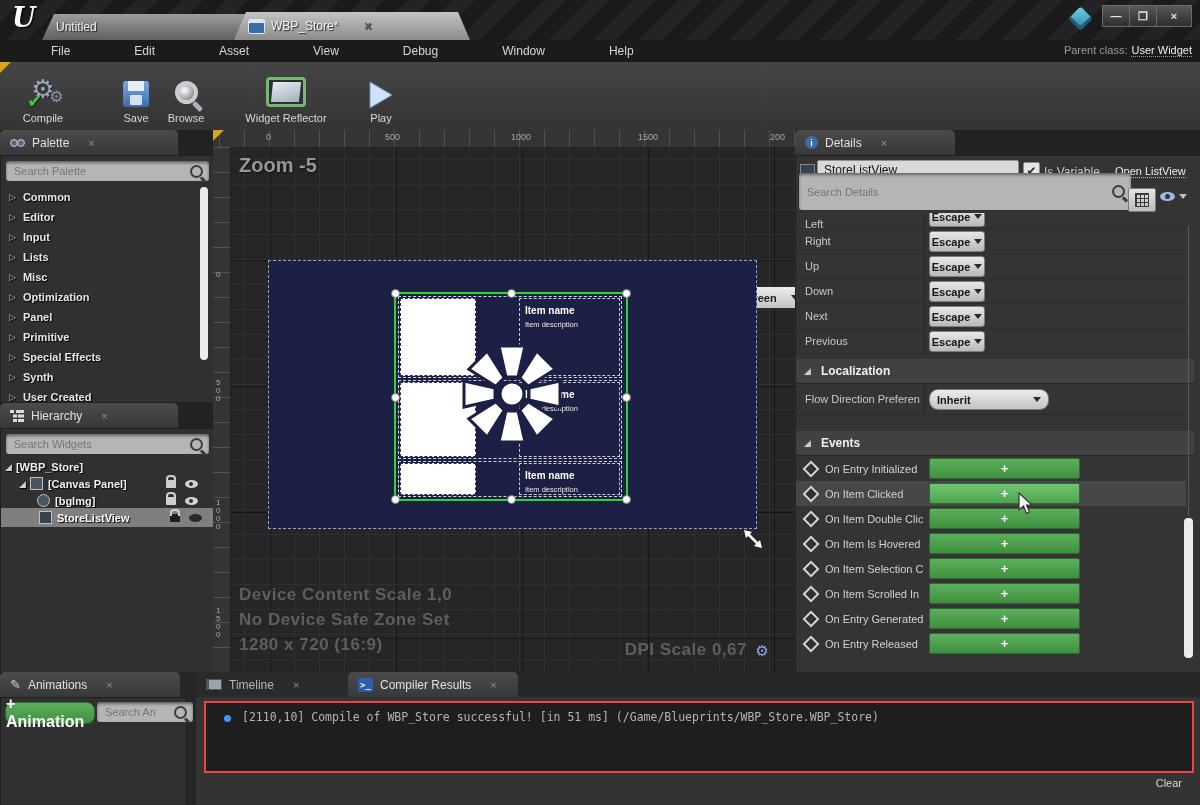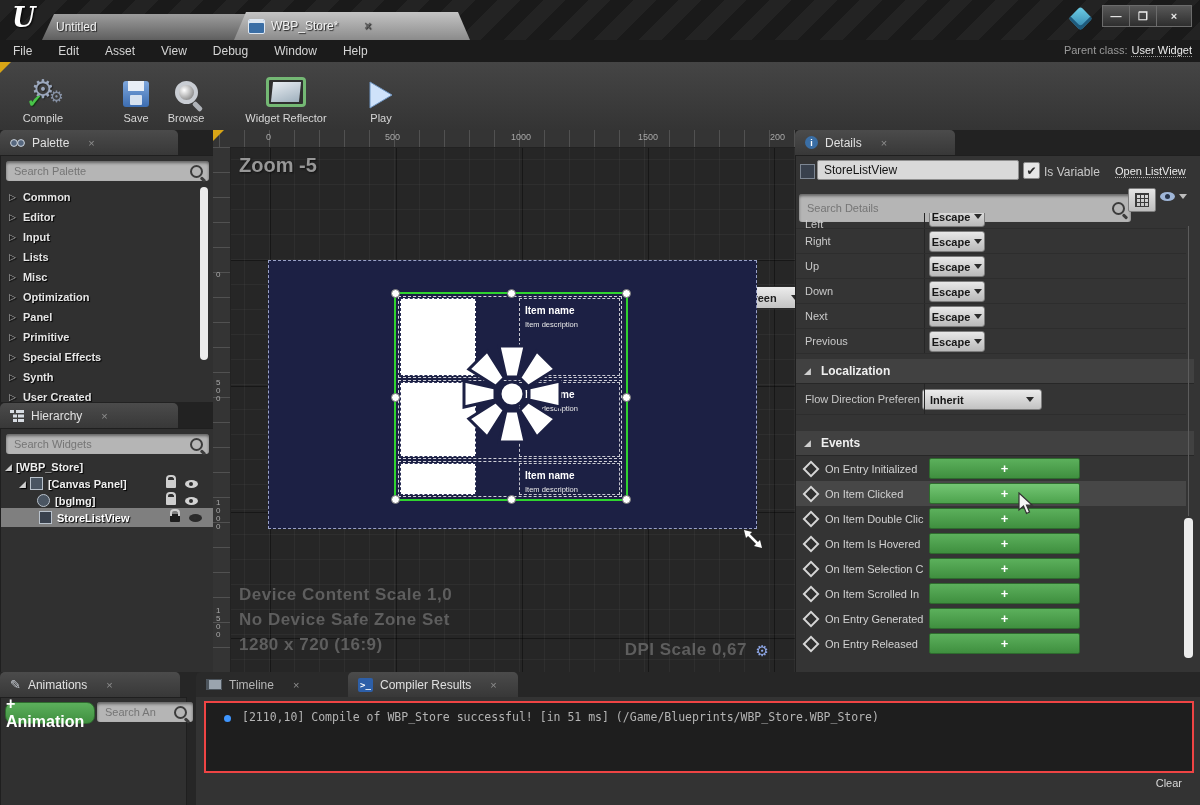--- a/index.html
+++ b/index.html
@@ -17,21 +17,21 @@
   .tab.active{background:linear-gradient(#c4c4c4,#8b8b8b);}
   .doc-ic{width:15px;height:13px;background:#3a6ea5;border:1px solid #dfe8f2;border-radius:2px;margin-right:6px;
     box-shadow:inset 0 3px 0 #dce6f0;}
   .tab-x{margin-left:26px;color:#5e5e5e;font-size:12px;font-weight:bold;}
   .winbtn{width:26px;height:20px;background:linear-gradient(#585858,#2e2e2e);border:1px solid #6b6b6b;
     display:flex;align-items:center;justify-content:center;color:#e8e8e8;font-size:11px;font-weight:bold;}
   .cube{left:1072px;top:10px;width:17px;height:17px;background:linear-gradient(135deg,#6fd0e8,#2f7fa8);
     transform:rotate(45deg);border-radius:3px;box-shadow:inset -3px -3px 0 #1e5a7c;}
   
   .menubar{left:0;top:40px;width:1200px;height:22px;background:#1b1b1b;display:flex;align-items:center;border-bottom:1px solid #0d0d0d;}
-  .menuitem{padding:0 13px;font-size:12px;color:#d6d6d6;}
+  .menuitem{padding:0 13px;font-size:12px;color:#d6d6d6;margin-left:38px;}
   .parentclass{right:8px;top:44px;font-size:11px;color:#9a9a9a;}
   .parentclass b{color:#ececec;font-weight:normal;border-bottom:1px dotted #9a9a9a;margin-left:4px;}
   
   .toolbar{left:0;top:62px;width:1200px;height:68px;background:linear-gradient(#454545,#343434);border-bottom:1px solid #1c1c1c;}
   .corner{width:0;height:0;border-left:11px solid #d8a516;border-bottom:11px solid transparent;}
   .tbtn{display:flex;flex-direction:column;align-items:center;justify-content:flex-end;height:58px;font-size:11px;color:#d8d8d8;}
   .sep{width:1px;height:56px;background:#272727;box-shadow:1px 0 0 #4e4e4e;}
   .gear{font-family:"DejaVu Sans",sans-serif;font-size:26px;color:#9aa6bb;line-height:26px;text-shadow:1px 1px 1px #222;}
   .gear2{font-family:"DejaVu Sans",sans-serif;font-size:16px;color:#8792a6;line-height:14px;}
   .check{font-family:"DejaVu Sans",sans-serif;color:#49c549;font-size:18px;font-weight:bold;text-shadow:1px 1px 1px #143214;}
@@ -491,21 +491,21 @@
   <div class="abs details" style="top:155px;height:517px;">
 
     <div class="abs" style="left:4px;top:8px;width:13px;height:13px;border:1px solid #7d8692;background:#39414d;"></div>
     <div class="abs" style="left:21px;top:4px;">
       <input class="nameinput" style="width: 188px; height: 18px;" value="StoreListView">
     </div>
     <div class="abs chk" style="left:227px;top:6px;">✔</div>
     <div class="abs dlabel" style="left:248px;top:9px;font-size:12px;">Is Variable</div>
     <div class="abs openlink" style="left:319px;top:9px;">Open ListView</div>
 
-    <div class="searchbox abs" style="left:3px;top:38px;width:320px;height:28px;">
+    <div class="searchbox abs" style="left:3px;top:17px;width:320px;height:37px;">
       <input placeholder="Search Details" style="">
       <span class="mag"></span>
     </div>
     <div class="abs gridbtn" style="left:332px;top:32px;width:26px;height:22px;">
       <span class="gridic" style="border-color:#3b3b3b;background-image:linear-gradient(#3b3b3b 1.5px,transparent 1.5px),linear-gradient(90deg,#3b3b3b 1.5px,transparent 1.5px);"></span>
     </div>
     <div class="abs" style="left:364px;top:36px;display:flex;align-items:center;gap:4px;">
       <span class="eyeblue"></span>
       <span class="esccaret" style="border-top-color:#bdbdbd;"></span>
     </div>
@@ -554,21 +554,21 @@
             <span class="esccaret"></span>
           </div>
       </div>
 
       <div class="sechead" style="top:146px;">
         <span class="exp">◢</span>
           <span>Localization</span>
       </div>
       <div class="drow" style="top:170px;height:31px;">
         <span class="dlabel abs" style="left:9px;top:10px;width:118px;white-space:nowrap;overflow:hidden;">Flow Direction Preferen</span>
-        <div class="dropdown abs" style="left:126px;top:6px;width:104px;height:19px;">
+        <div class="dropdown abs" style="left:133px;top:6px;width:104px;height:19px;border-radius:9px;">
           <span>Inherit</span>
             <span class="esccaret"></span>
         </div>
         <div class="coldiv" style="top:0;height:31px;"></div>
       </div>
 
       <div class="sechead" style="top:218px;">
         <span class="exp">◢</span>
           <span>Events</span>
       </div>

